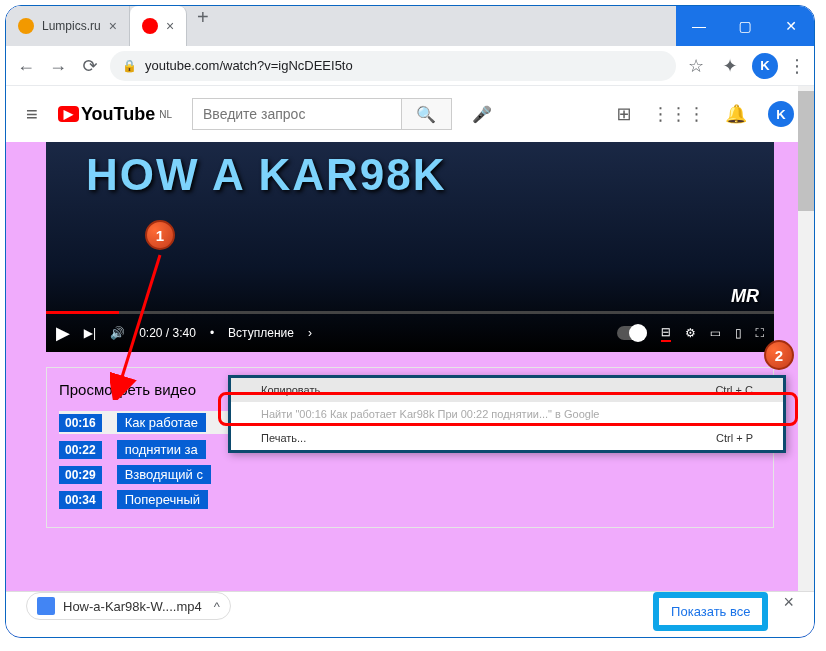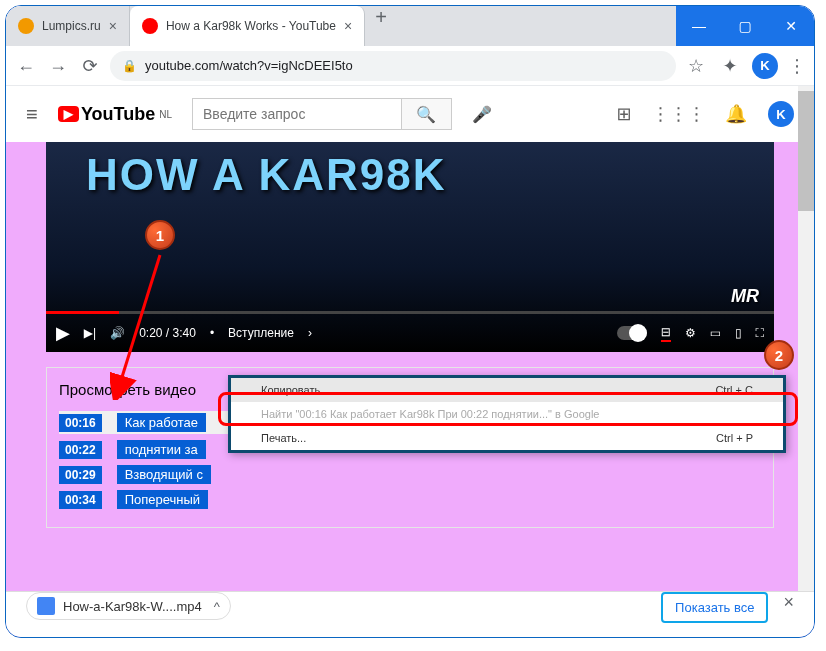--- a/index.html
+++ b/index.html
@@ -57,39 +57,38 @@
 .ctx-item.hover{background:#e8e8e8}
 .red-outline{position:absolute;top:392px;left:218px;width:580px;height:34px;border:3px solid #ff0000;border-radius:8px;z-index:6;pointer-events:none}
 .badge{position:absolute;width:30px;height:30px;background:radial-gradient(circle at 30% 30%,#ff6b35,#c73e1d);border-radius:50%;color:#fff;display:flex;align-items:center;justify-content:center;font-weight:bold;font-size:15px;z-index:10;border:2px solid #a52e0f}
 .badge1{top:220px;left:145px}
 .badge2{top:340px;left:764px}
 .arrow-svg{position:absolute;top:250px;left:110px;z-index:9;pointer-events:none}
 .dl-bar{position:absolute;bottom:0;left:0;right:0;height:46px;border-top:1px solid #ddd;display:flex;align-items:flex-start;padding:0 20px;background:#fff}
 .dl-item{display:flex;align-items:center;gap:8px;padding:4px 10px;border:1px solid #ddd;border-radius:14px;font-size:13px;color:#333}
 .dl-icon{width:18px;height:18px;background:#4285f4;border-radius:2px}
 .dl-chev{color:#5f6368;margin-left:4px}
-.show-all{margin-left:auto;color:#1a73e8;font-size:13px;padding:6px 12px;border:2px solid #0ea5e9;border-radius:4px}
+.show-all{margin-left:auto;color:#1a73e8;font-size:13px;padding:6px 12px;border:6px solid #0ea5e9;border-radius:4px}
 .dl-close{margin-left:15px;color:#5f6368;font-size:18px}
 .scrollbar{position:absolute;right:0;top:80px;bottom:46px;width:16px;background:#f1f1f1}
 .scroll-thumb{width:100%;height:120px;background:#c1c1c1;margin-top:5px}
 </style>
 </head>
 <body>
 
 <div class="window">
   <div class="titlebar">
     <div class="tabs">
       <div class="tab">
         <div class="favicon fav-orange"></div>
         <span>Lumpics.ru</span>
         <span class="tab-close">×</span>
       </div>
       <div class="tab active">
         <div class="favicon fav-red"></div>
-        <span>How a Kar98k Works - YouTube</span>
         <span class="tab-close">×</span>
       </div>
       <div class="newtab">+</div>
     </div>
     <div class="win-controls">
       <div class="win-btn">—</div>
       <div class="win-btn">▢</div>
       <div class="win-btn">✕</div>
     </div>
   </div>

